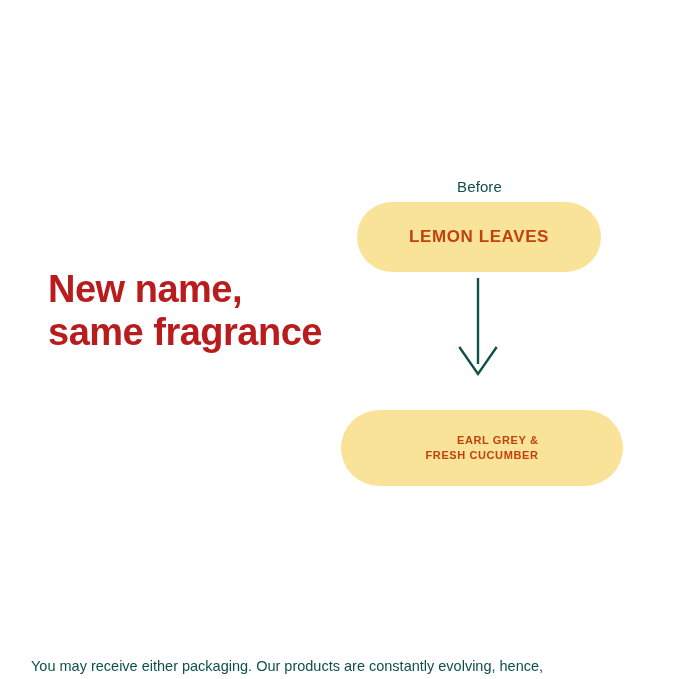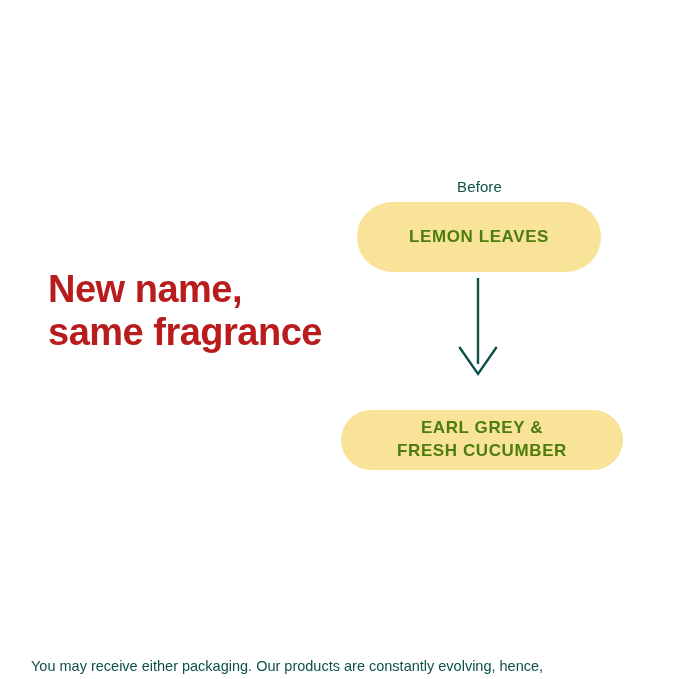--- a/index.html
+++ b/index.html
@@ -52,43 +52,44 @@
     letter-spacing: 0.1px;
   }
 
   .pill {
     background: #f8e398;
     border-radius: 40px;
     display: flex;
     align-items: center;
     justify-content: center;
     text-align: center;
-    color: #4d7c0f;
+    color: #c2410c;
     font-weight: bold;
     letter-spacing: 0.6px;
   }
 
   .pill-before {
     position: absolute;
     left: 21px;
     top: 34px;
     width: 244px;
     height: 70px;
     font-size: 17px;
   }
 
   .pill-after {
     position: absolute;
     left: 5px;
     top: 242px;
     width: 282px;
-    height: 60px;
-    font-size: 17px;
+    height: 76px;
+    font-size: 11px;
     line-height: 1.35;
     white-space: pre-line;
+    text-align: right;
   }
 
   .label-before {
     position: absolute;
     left: 0;
     top: 10px;
     width: 287px;
   }
 
   .label-after {

